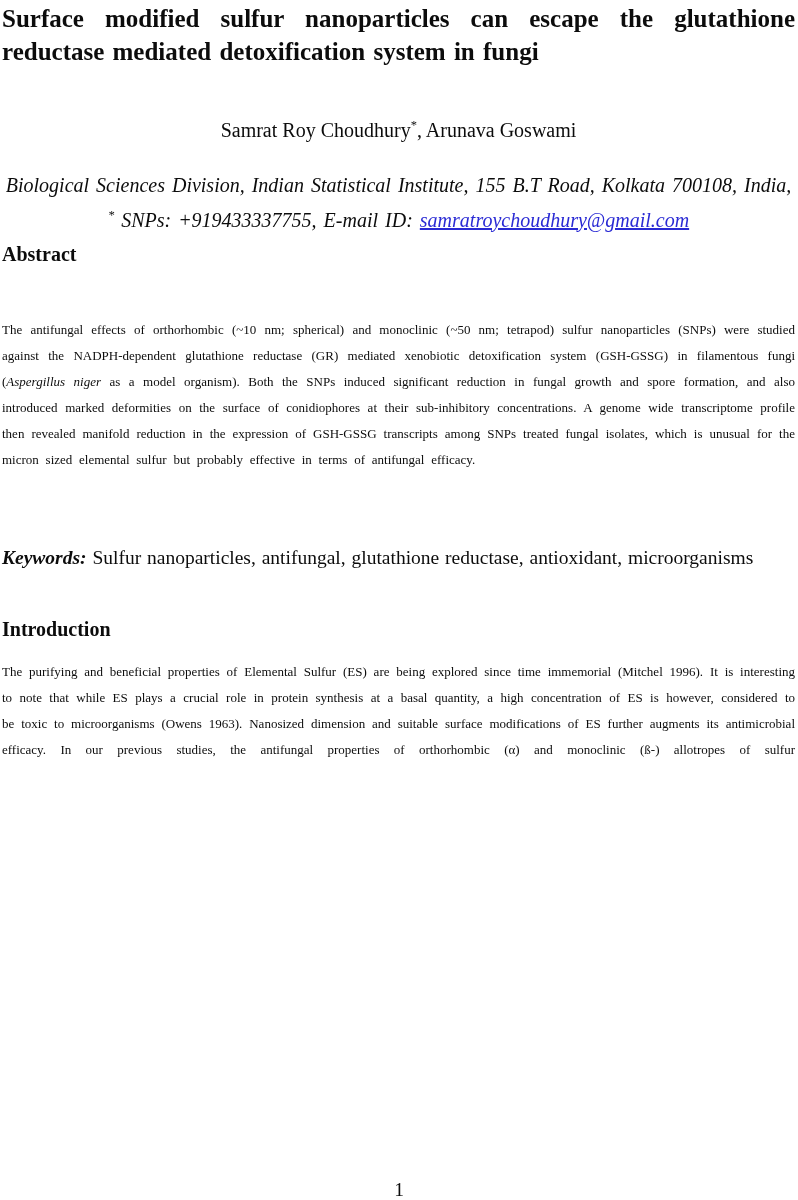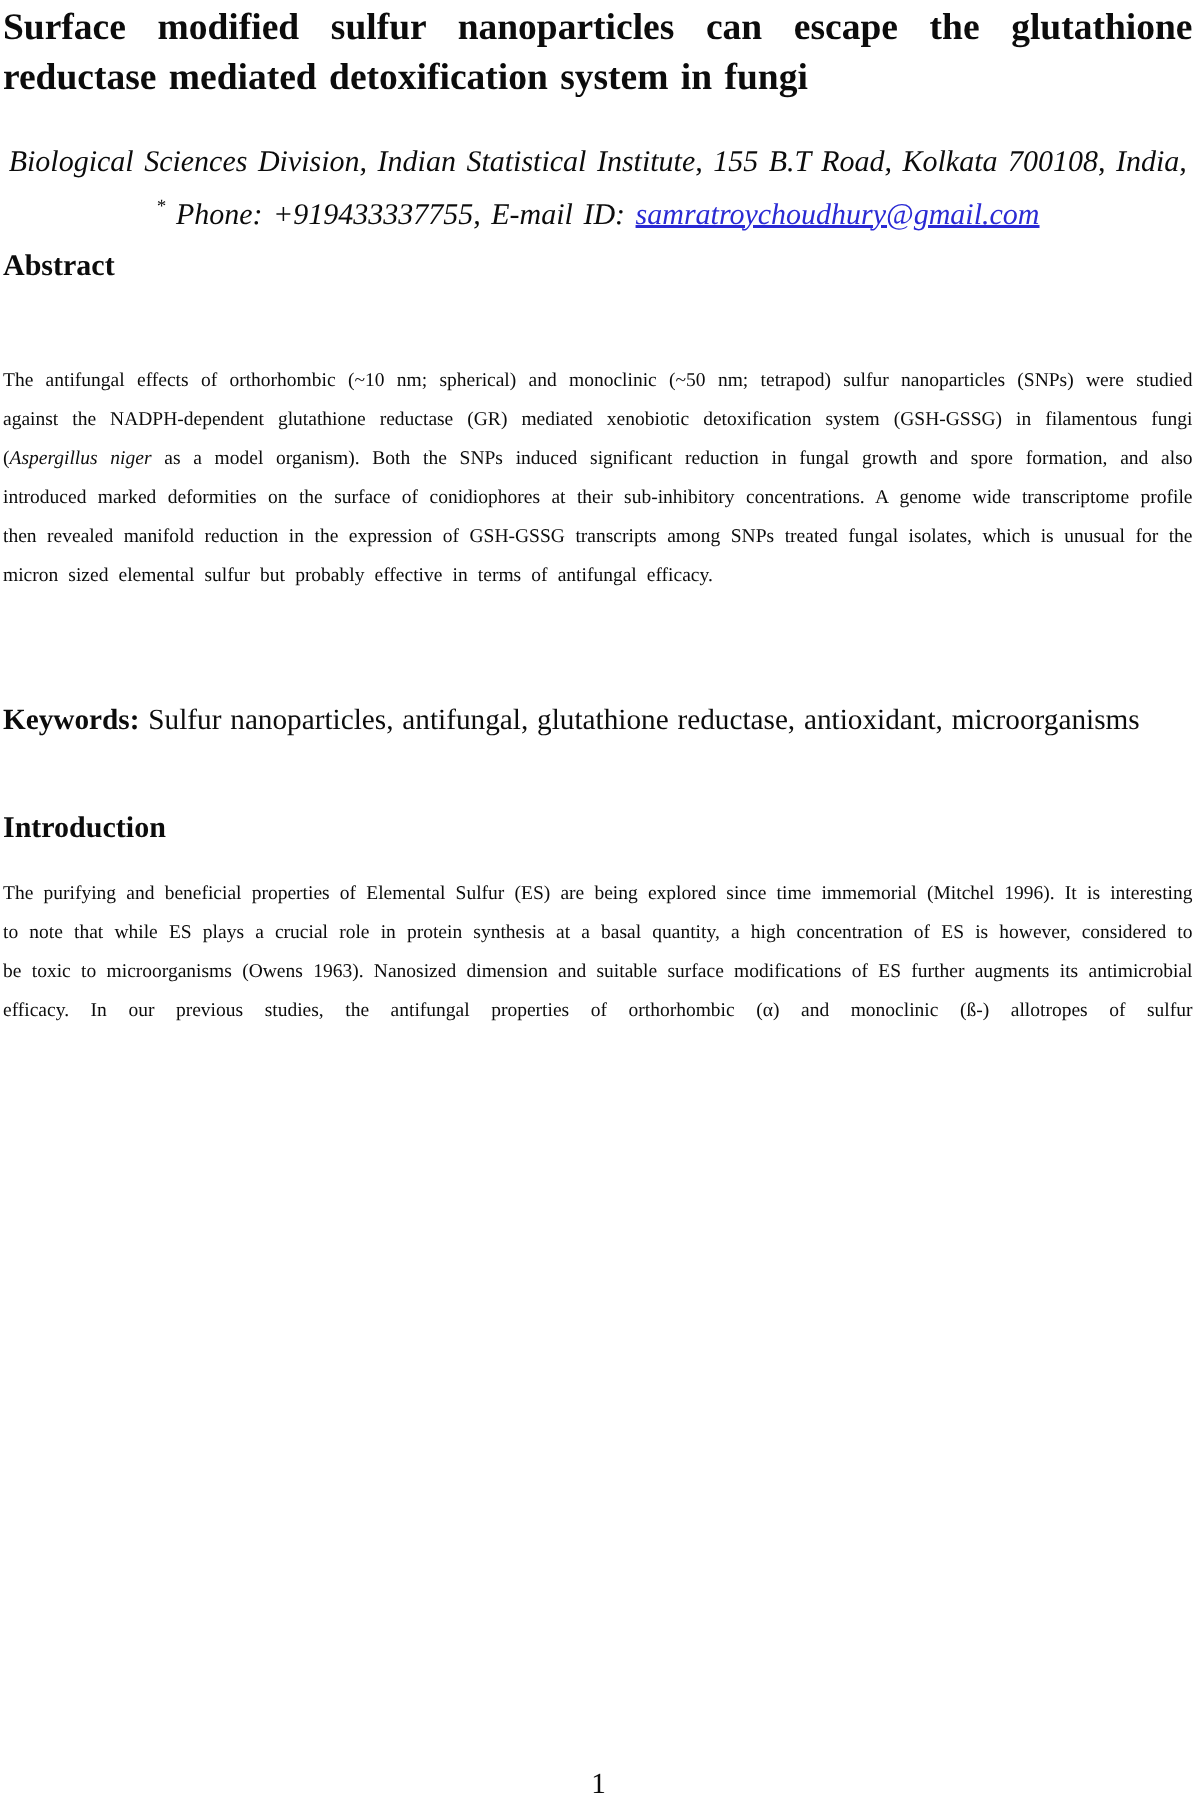--- a/index.html
+++ b/index.html
@@ -72,43 +72,44 @@
   }
   .abstract-para { margin-top: 45px; }
   .intro-para { margin-top: 12px; text-align-last: justify; }
   .keywords {
     margin: 67px 0 0 0;
     font-size: 19.5px;
     line-height: 35px;
     word-spacing: 1px;
   }
   .species { font-style: italic; }
-  .kw-label { font-weight: bold; }
+  .kw-label { font-weight: bold; font-style: italic; }
   .pageno {
     position: absolute;
     left: 0;
     right: 0;
     bottom: 1px;
     text-align: center;
     font-size: 19.5px;
     line-height: 23px;
   }
 </style>
 </head>
 <body>
 
 <div class="page">
 
   <h1 class="title">Surface modified sulfur nanoparticles can escape the glutathione reductase mediated detoxification system in fungi</h1>
 
+  <p class="authors"><span>Samrat Roy Choudhury</span><sup>*</sup><span>, </span><span>Arunava Goswami</span></p>
 
   <p class="affiliation">
     <span>Biological Sciences Division, Indian Statistical Institute, 155 B.T Road, Kolkata 700108, India,</span>
     <sup>*</sup>
-    <span>Phone: +919433337755, E-mail ID:</span>
+    <span>SNPs: +919433337755, E-mail ID:</span>
     <a href="#" class="email-link">samratroychoudhury@gmail.com</a>
   </p>
 
   <h2 class="heading abstract-heading">Abstract</h2>
 
   <p class="body-para abstract-para"><span>The antifungal effects of orthorhombic (~10 nm; spherical) and monoclinic (~50 nm; tetrapod) sulfur nanoparticles (SNPs) were studied against the NADPH-dependent glutathione reductase (GR) mediated xenobiotic detoxification system (GSH-GSSG) in filamentous fungi (</span><span class="species">Aspergillus niger</span><span> as a model organism). Both the SNPs induced significant reduction in fungal growth and spore formation, and also introduced marked deformities on the surface of conidiophores at their sub-inhibitory concentrations. A genome wide transcriptome profile then revealed manifold reduction in the expression of GSH-GSSG transcripts among SNPs treated fungal isolates, which is unusual for the micron sized elemental sulfur but probably effective in terms of antifungal efficacy.</span></p>
 
   <p class="keywords">
     <span class="kw-label">Keywords:</span>
     <span>Sulfur nanoparticles, antifungal, glutathione reductase, antioxidant, microorganisms</span>

